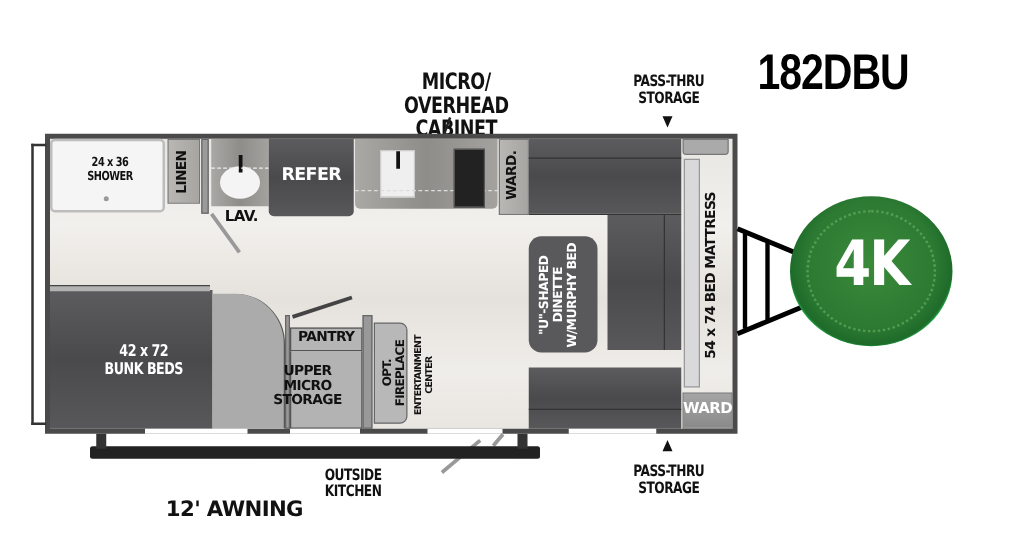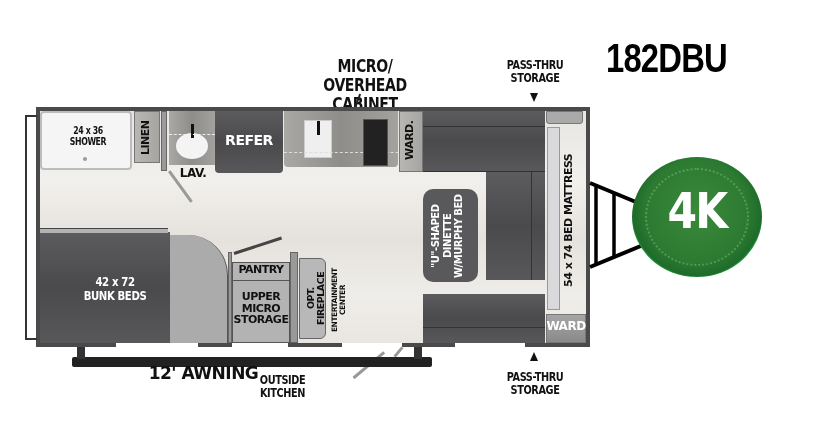--- a/index.html
+++ b/index.html
@@ -101,21 +101,21 @@
   <div class="lbl-cond">BUNK BEDS</div>
 </div>
 <div class="abs" style="left:40px; top:228px; width:128px; height:5px; background:#b3b3b3; border-top:1px solid #444;"></div>
 
 <div class="abs" style="left:170px; top:235px; width:58px; height:108px; background:#ababab; border-radius:0 40px 0 0; border-right:1px solid #555;"></div>
 
 <div class="abs" style="left:228px; top:252px; width:4px; height:91px; background:#999; border:1px solid #666;"></div>
 <div class="abs" style="left:232px; top:262px; width:58px; height:19px; background:#b5b5b5; border:1px solid #555;"></div>
 <div class="abs lbl" style="left:232px; top:264px; width:58px; font-size:11px;">PANTRY</div>
 <div class="abs" style="left:232px; top:281px; width:58px; height:62px; background:#b3b3b3; border:1px solid #555; border-top:none;"></div>
-<div class="abs lbl" style="left:232px; top:291px; width:58px; font-size:11px;">
+<div class="abs lbl" style="left:217px; top:291px; width:58px; font-size:11px;">
   <div>UPPER</div>
   <div>MICRO</div>
   <div>STORAGE</div>
 </div>
 <div class="abs" style="left:290px; top:252px; width:8px; height:91px; background:#999; border:1px solid #666;"></div>
 <div class="abs" style="left:234px; top:252px; width:50px; height:3px; background:#444; transform:rotate(-18deg); transform-origin:left center;"></div>
 
 <div class="abs" style="left:299px; top:258px; width:27px; height:81px; background:#b8b8b8; border:1px solid #666; border-radius:0 6px 6px 0;"></div>
 <div class="abs lbl vert-text" style="left:306px; top:266px; height:65px; font-size:9.5px;">OPT. FIREPLACE</div>
 
@@ -129,21 +129,21 @@
 <div class="abs" style="left:342px; top:343px; width:60px; height:4px; background:#fff;"></div>
 <div class="abs" style="left:455px; top:343px; width:70px; height:4px; background:#fff;"></div>
 
 <div class="abs" style="left:352px; top:378px; width:3px; height:40px; background:#999; transform:rotate(-130deg); transform-origin:top center;"></div>
 <div class="abs" style="left:397px; top:346px; width:3px; height:12px; background:#999; transform:rotate(40deg);"></div>
 
 <div class="abs" style="left:72px; top:357px; width:360px; height:10px; background:#222; border-radius:2px;"></div>
 <div class="abs" style="left:77px; top:347px; width:8px; height:12px; background:#333;"></div>
 <div class="abs" style="left:414px; top:347px; width:8px; height:12px; background:#333;"></div>
 
-<div class="abs lbl" style="left:130px; top:365px; width:115px; font-size:17px;margin-left:16px;">12' AWNING</div>
+<div class="abs lbl" style="left:130px; top:400px; width:115px; font-size:17px;">12' AWNING</div>
 <div class="abs lbl" style="left:250px; top:373px; width:65px; font-size:12.5px;">
   <div class="lbl-cond">OUTSIDE</div>
   <div class="lbl-cond">KITCHEN</div>
 </div>
 
 <div class="abs" style="left:530px; top:352px; width:0; height:0; border-left:4px solid transparent; border-right:4px solid transparent; border-bottom:9px solid #111;"></div>
 <div class="abs lbl" style="left:490px; top:370px; width:90px; font-size:12.5px;">
   <div class="lbl-cond">PASS-THRU</div>
   <div class="lbl-cond">STORAGE</div>
 </div>

